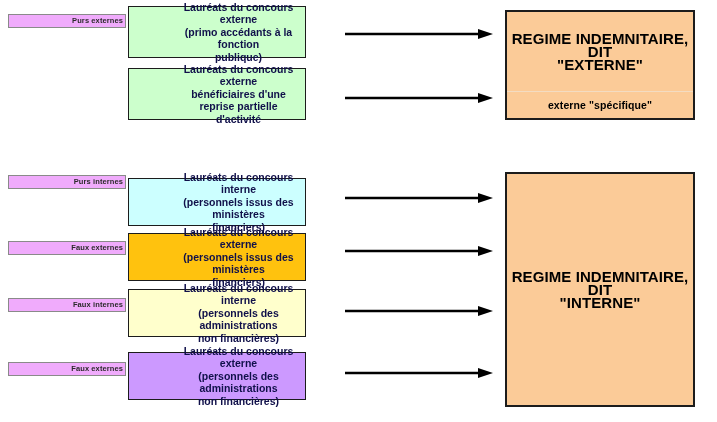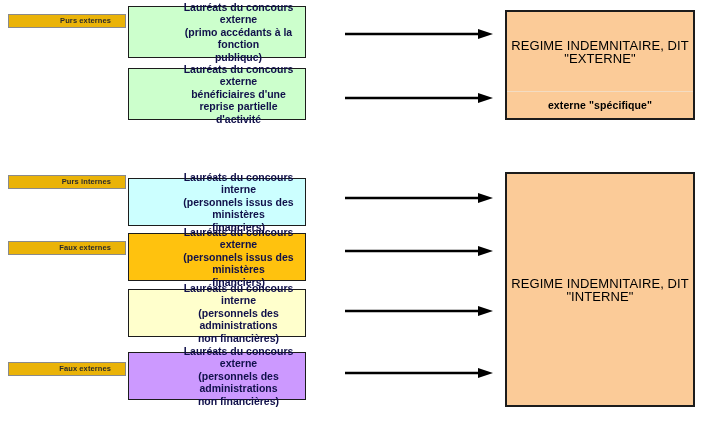--- a/index.html
+++ b/index.html
@@ -17,27 +17,27 @@
   #canvas {
     position: absolute;
     left: 0; top: 0;
     width: 717px;
     height: 422px;
   }
 
   
   .tag-box {
     position: absolute;
-    background: #eab308;
+    background: #f0abfc;
     border: 1px solid #8a8a8a;
     box-sizing: border-box;
     display: flex;
     align-items: center;
     justify-content: flex-end;
-    padding-right: 14px;
+    padding-right: 2px;
     height: 14px;
     width: 118px;
     left: 8px;
   }
   .tag-box .tag-label {
     font-size: 7.5px;
     font-weight: bold;
     color: #2a2a2a;
     letter-spacing: 0.1px;
     white-space: nowrap;
@@ -93,22 +93,22 @@
     flex-direction: column;
   }
   .regime-main {
     flex: 1 1 auto;
     display: flex;
     align-items: center;
     justify-content: center;
     text-align: center;
   }
   .regime-main .regime-text {
-    font-size: 13px;
-    font-weight: normal;
+    font-size: 15px;
+    font-weight: bold;
     line-height: 13px;
     color: #000000;
     white-space: pre-line;
     letter-spacing: 0.1px;
   }
   .regime-sub {
     height: 26px;
     flex: 0 0 26px;
     border-top: 1px solid #f3dcc2;
     display: flex;
@@ -166,20 +166,23 @@
       <span class="regime-sub-text">externe "spécifique"</span>
     </div>
   </div>
 
   <div class="tag-box" style="top:175px;">
     <span class="tag-label">Purs internes</span>
   </div>
   <div class="tag-box" style="top:241px;">
     <span class="tag-label">Faux externes</span>
   </div>
+  <div class="tag-box" style="top:298px;">
+    <span class="tag-label">Faux internes</span>
+  </div>
   <div class="tag-box" style="top:362px;">
     <span class="tag-label">Faux externes</span>
   </div>
 
   <div class="cat-box c-cyan" style="top:178px; height:48px;">
     <span class="cat-text">Lauréats du concours interne
 (personnels issus des ministères
 financiers)</span>
   </div>
 

